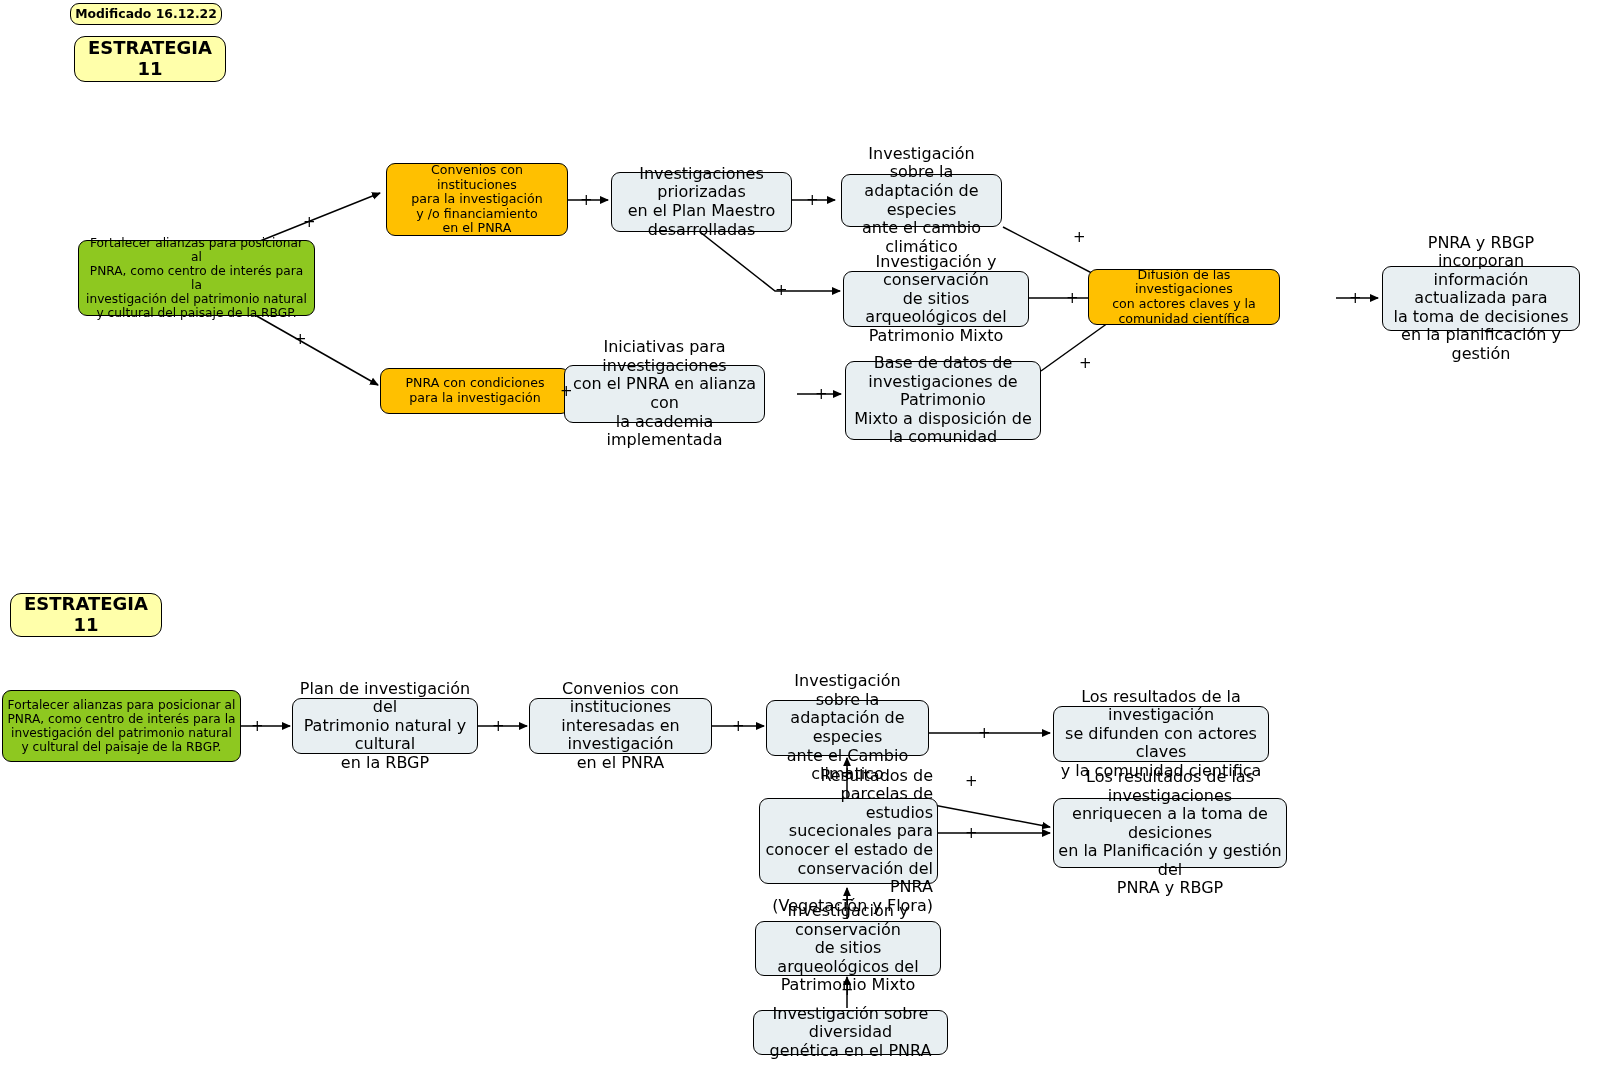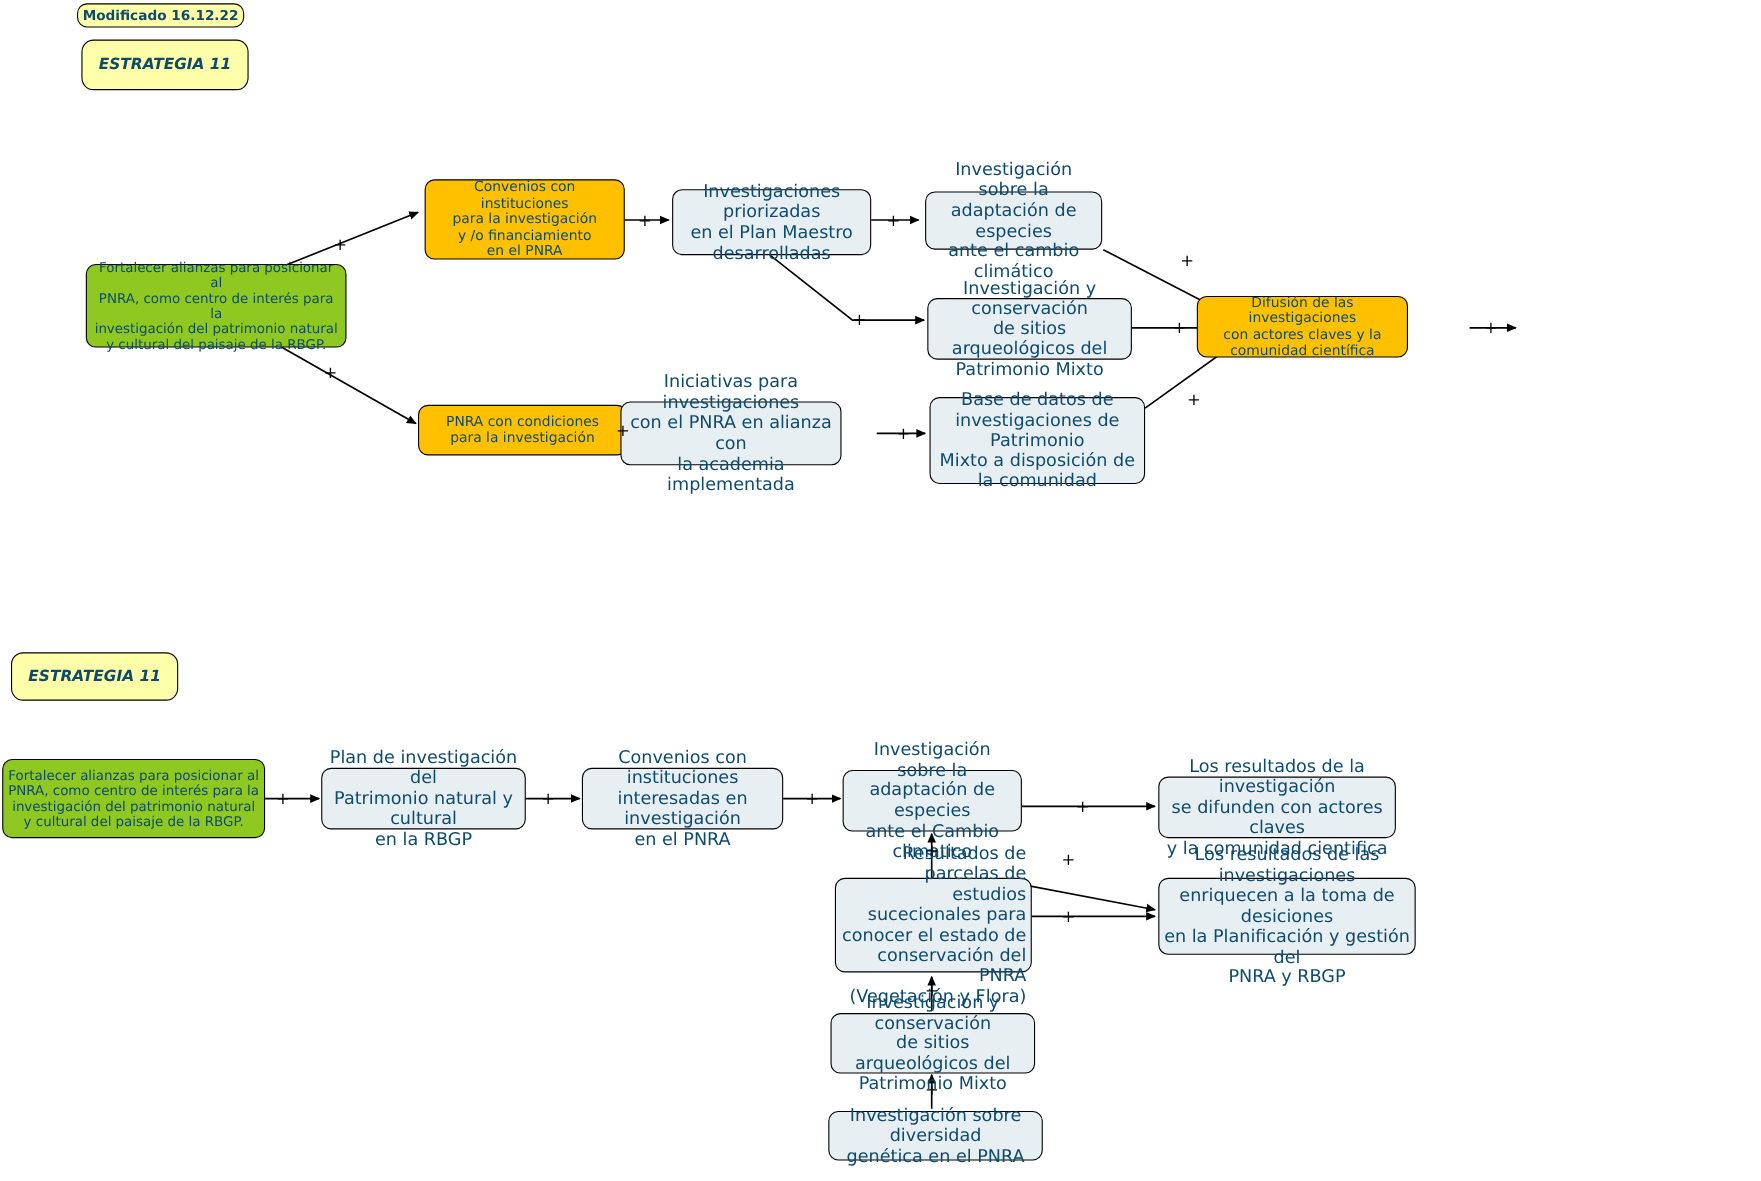--- a/index.html
+++ b/index.html
@@ -30,42 +30,41 @@
   .node {
     position: absolute;
     box-sizing: border-box;
     border: 1.6px solid #000000;
     border-radius: 9px;
     display: flex;
     align-items: center;
     justify-content: center;
     text-align: center;
     line-height: 1.16;
-    color: #0c4a6e;
+    color: #000000;
     white-space: pre-line;
     padding: 2px 4px;
   }
   .n-green {
     background: #8ec820;
     font-size: 12.2px;
   }
   .n-orange {
     background: #ffc000;
     font-size: 12.6px;
   }
   .n-grey {
     background: #e8eff2;
     font-size: 16px;
   }
   .n-yellow {
     background: #ffffaa;
     font-weight: bold;
-    font-size: 14px;
+    font-size: 18px;
     border-radius: 11px;
-    font-style: italic;
   }
   .n-yellow-small {
     background: #ffffaa;
     font-weight: bold;
     font-size: 12.4px;
     border-radius: 9px;
   }
   .plus {
     position: absolute;
     font-size: 15px;
@@ -154,20 +153,24 @@
 
   <div class="node n-grey" style="left:845px; top:361px; width:196px; height:79px;">Base de datos de
 investigaciones de Patrimonio
 Mixto a disposición de
 la comunidad</div>
 
   <div class="node n-orange" style="left:1088px; top:269px; width:192px; height:56px;">Difusión de las investigaciones
 con actores claves y la
 comunidad científica</div>
 
+  <div class="node n-grey" style="left:1382px; top:266px; width:198px; height:65px;">PNRA y RBGP incorporan
+información actualizada para
+la toma de decisiones
+en la planificación y gestión</div>
 
   <div class="plus" style="left:303px; top:215px;">+</div>
   <div class="plus" style="left:294px; top:332px;">+</div>
   <div class="plus" style="left:580px; top:193px;">+</div>
   <div class="plus" style="left:806px; top:193px;">+</div>
   <div class="plus" style="left:775px; top:283px;">+</div>
   <div class="plus" style="left:560px; top:384px;">+</div>
   <div class="plus" style="left:815px; top:387px;">+</div>
   <div class="plus" style="left:1073px; top:230px;">+</div>
   <div class="plus" style="left:1066px; top:291px;">+</div>

